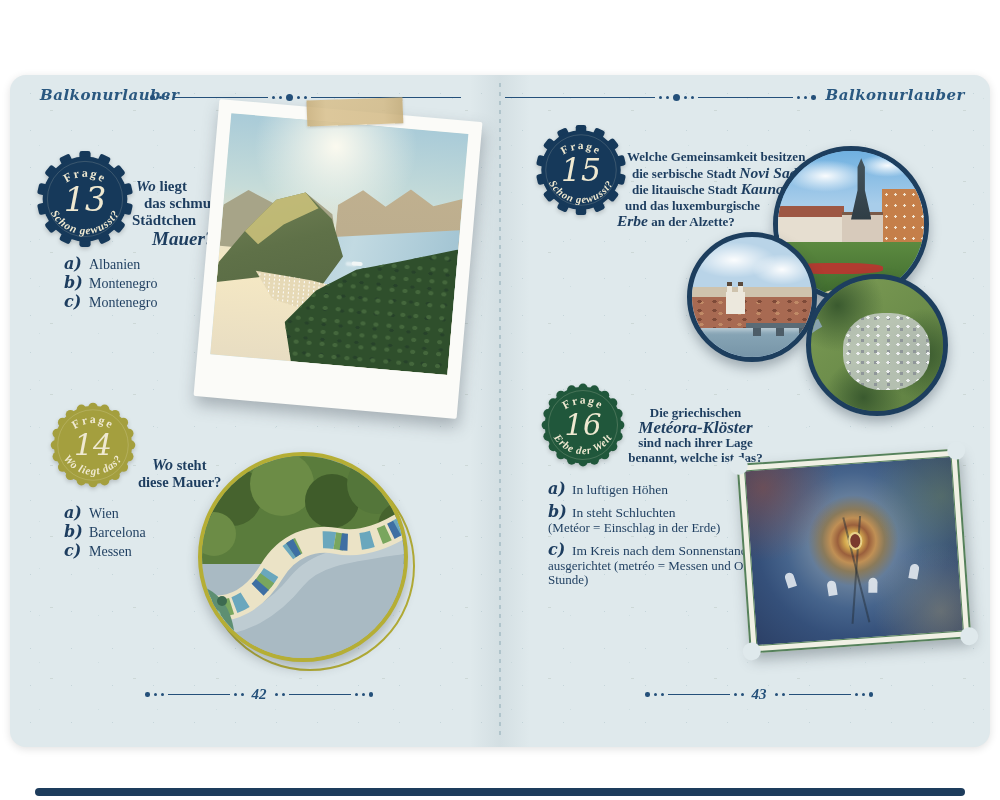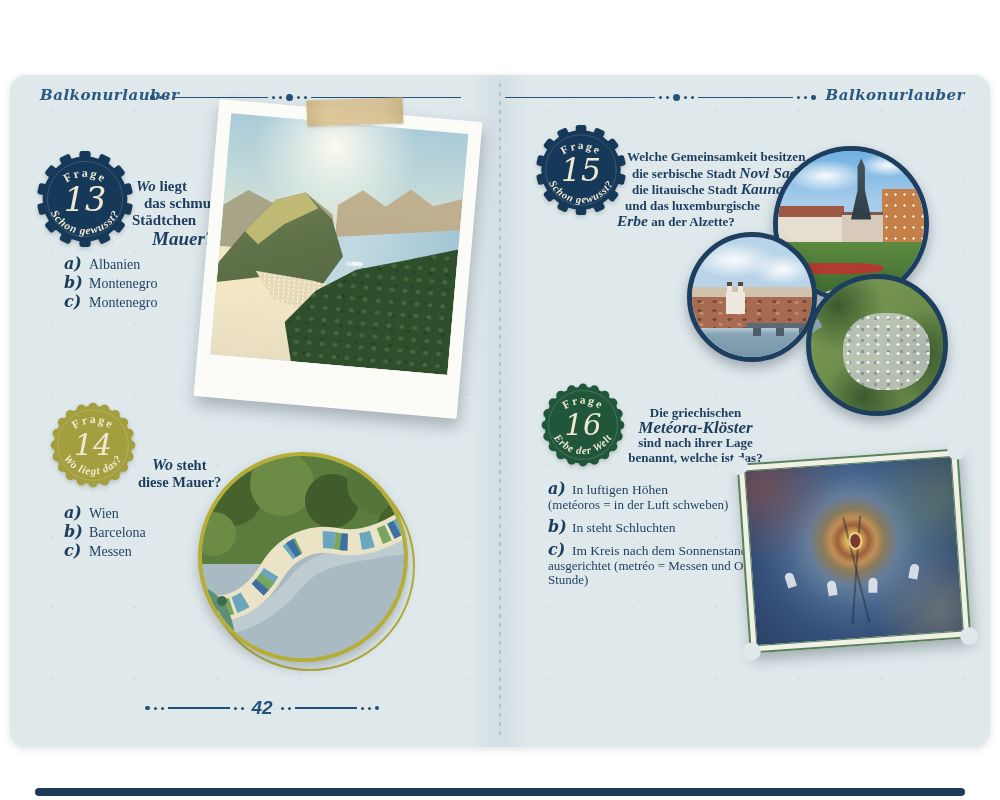--- a/index.html
+++ b/index.html
@@ -20,21 +20,21 @@
   .fold-shade{position:absolute;left:460px;top:0;width:60px;height:672px;
     background:linear-gradient(90deg,transparent,rgba(110,135,145,.10) 50%,transparent);}
   .bottom-bar{position:absolute;left:35px;top:788px;width:930px;height:8px;border-radius:4px;background:#1d3c5c;}
   
   .runhead{font-family:"DejaVu Serif",serif;font-style:italic;font-weight:bold;font-size:15px;color:#2a5880;letter-spacing:.5px;}
   .divider{display:flex;align-items:center;gap:4px;}
   .dv-dot{width:3px;height:3px;border-radius:50%;background:#24507a;flex:0 0 auto;}
   .dv-dot.md{width:4.5px;height:4.5px;}
   .dv-dot.big{width:7px;height:7px;}
   .dv-line{height:1.5px;background:#24507a;flex:0 0 auto;}
-  .pagenum{font-family:Liberation Sans, sans-serif;font-style:italic;font-weight:bold;font-size:19px;color:#24507a;margin:16px 4px;}
+  .pagenum{font-family:Liberation Serif, serif;font-style:italic;font-weight:bold;font-size:15px;color:#24507a;margin:5px 4px;}
   
   .badge{position:absolute;overflow:visible;filter:drop-shadow(0 2px 2px rgba(0,0,0,.18));}
   .b-top{font-family:"Liberation Serif",serif;font-weight:bold;font-size:15px;fill:#efe9d1;letter-spacing:2.5px;}
   .b-num{font-family:"DejaVu Serif",serif;font-style:italic;font-size:42px;fill:#efe9d1;}
   .b-num.sm{font-size:38px;}
   .b-bot{font-family:"Liberation Serif",serif;font-style:italic;font-weight:bold;font-size:14px;fill:#efe9d1;letter-spacing:1px;}
   
   .qtext{font-size:15px;font-weight:600;line-height:17px;color:#1d3d5f;}
   .qbold{font-weight:bold;font-style:italic;}
   .big-ans{font-size:19px;font-weight:bold;font-style:italic;}
@@ -433,27 +433,27 @@
       <div>sind nach ihrer Lage</div>
       <div>benannt, welche ist das?</div>
     </div>
 
     <div class="abs answers16" style="left:538px;top:404px;">
       <div class="a16">
         <div class="arow">
           <span class="letter">a)</span>
           <span class="atext">In luftigen Höhen</span>
         </div>
-        <div class="note">(metéoros = in der Luft schweben)</div>
       </div>
       <div class="a16">
         <div class="arow">
           <span class="letter">b)</span>
           <span class="atext">In steht Schluchten</span>
         </div>
+        <div class="note">(Metéor = Einschlag in der Erde)</div>
       </div>
       <div class="a16">
         <div class="arow">
           <span class="letter">c)</span>
           <span class="atext">Im Kreis nach dem Sonnenstand</span>
         </div>
         <div class="note">ausgerichtet (metréo = Messen und Ora = Stunde)</div>
       </div>
     </div>
 
@@ -466,16 +466,31 @@
         <div class="dome-win" style="left:36%;top:66%;transform:rotate(-5deg);"></div>
         <div class="dome-win" style="left:56%;top:66%;transform:rotate(5deg);"></div>
         <div class="dome-win" style="left:76%;top:60%;transform:rotate(14deg);"></div>
       </div>
       <div class="notch" style="left:-9px;top:-9px;"></div>
       <div class="notch" style="right:-9px;top:-9px;"></div>
       <div class="notch" style="left:-9px;bottom:-9px;"></div>
       <div class="notch" style="right:-9px;bottom:-9px;"></div>
     </div>
 
+    <div class="abs divider" style="left:635px;top:606px;">
+      <span class="dv-dot md"></span>
+      <span class="dv-dot"></span>
+      <span class="dv-dot"></span>
+      <span class="dv-line" style="width:62px;"></span>
+      <span class="dv-dot"></span>
+      <span class="dv-dot"></span>
+      <span class="pagenum">43</span>
+      <span class="dv-dot"></span>
+      <span class="dv-dot"></span>
+      <span class="dv-line" style="width:62px;"></span>
+      <span class="dv-dot"></span>
+      <span class="dv-dot"></span>
+      <span class="dv-dot md"></span>
+    </div>
   </div>
 
   <div class="bottom-bar"></div>
 </div>
 
 </body></html>

